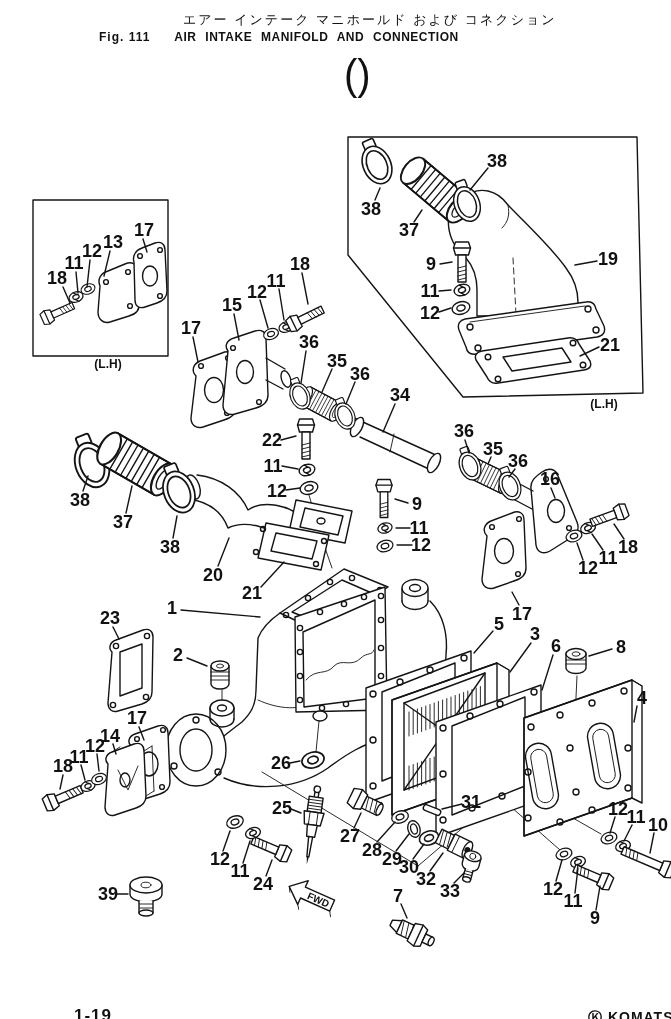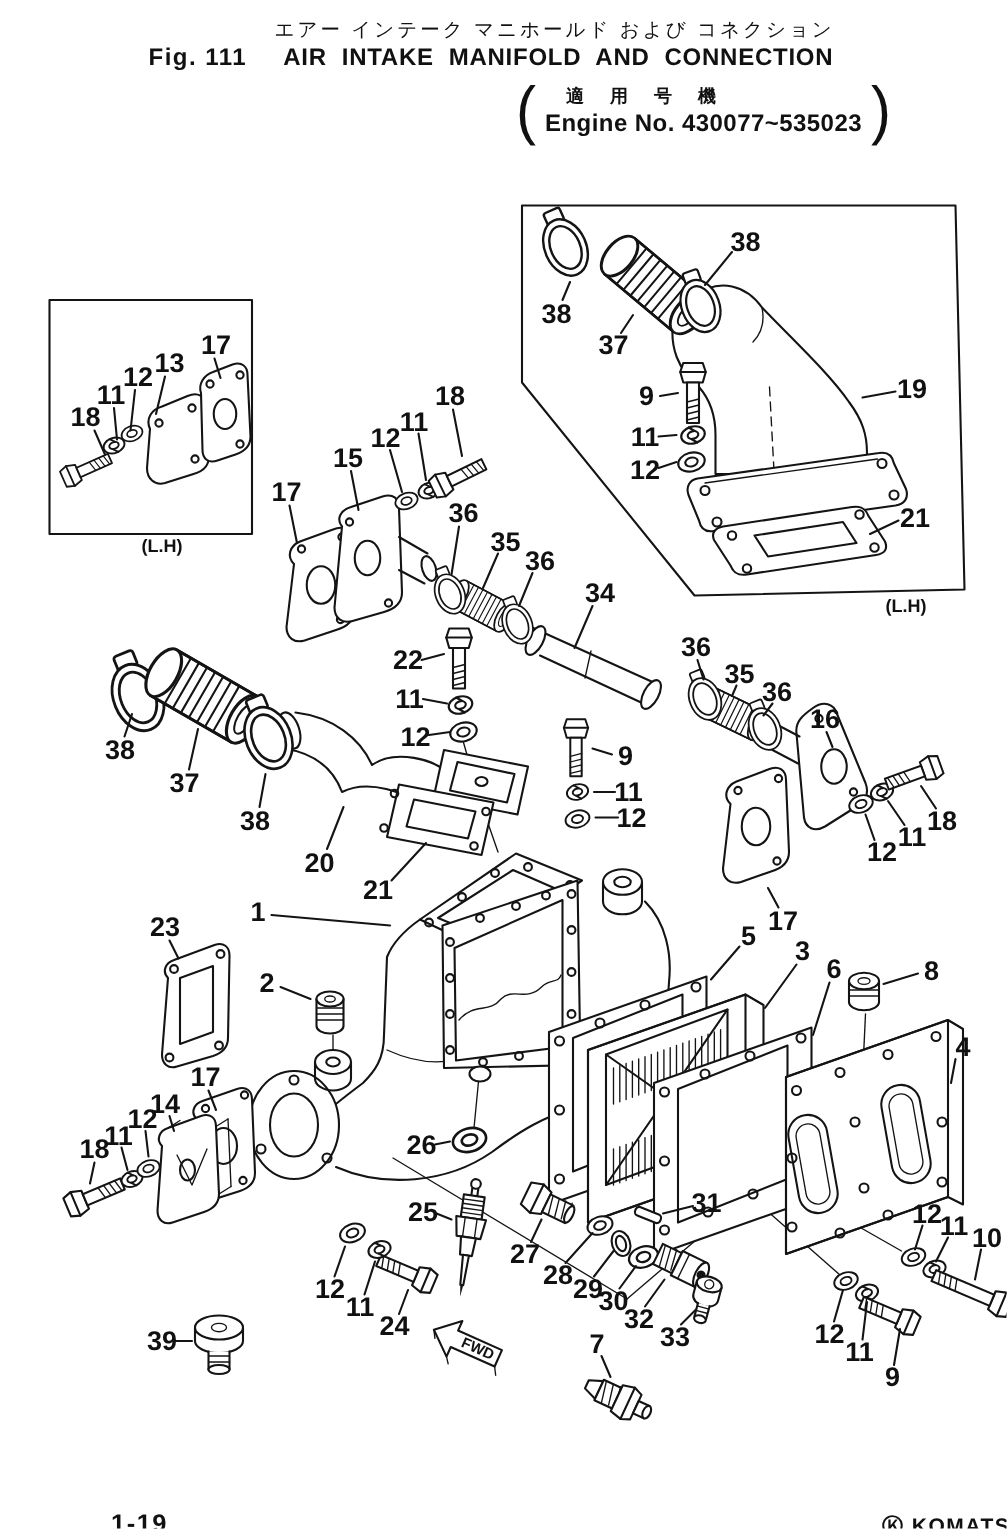--- a/index.html
+++ b/index.html
@@ -1,21 +1,21 @@
 <!DOCTYPE html>
 <html><head>
 <meta charset="utf-8">
 <style>
   *{margin:0;padding:0;box-sizing:border-box}
   html,body{width:671px;height:1019px}
   body{position:relative;overflow:hidden;background:#fff;color:#111;
        font-family:"Liberation Sans",sans-serif;}
   header{position:absolute;left:0;top:0;width:671px;z-index:2}
   .jp-title{position:absolute;left:183px;top:11px;font-size:13px;font-weight:normal;letter-spacing:2px;white-space:nowrap}
-  .en-row{position:absolute;left:99px;top:30px;font-size:16px;font-weight:bold;white-space:nowrap}
+  .en-row{position:absolute;left:99px;top:30px;font-size:12px;font-weight:bold;white-space:nowrap}
   .en-row .fig{margin-right:24px;letter-spacing:1px}
   .en-row .ttl{letter-spacing:.5px;word-spacing:5px}
   .engine-note{position:absolute;left:344px;top:52px;display:flex;align-items:center}
   .engine-note .paren{font-size:40px;font-weight:400;line-height:44px;transform:scaleY(1.08)}
   .engine-note .lines{display:flex;flex-direction:column;margin:0 6px}
   .engine-note .ejp{font-size:12px;font-weight:bold;letter-spacing:7px;margin-left:14px;white-space:nowrap}
   .engine-note .een{font-size:16px;font-weight:bold;margin-top:1px;white-space:nowrap;letter-spacing:.3px}
   footer{position:absolute;left:0;top:0;width:671px;z-index:2}
   .page-num{position:absolute;left:74px;top:1006px;font-size:17px;font-weight:bold;letter-spacing:1px}
   .brand{position:absolute;left:588px;top:1009px;font-size:14px;font-weight:bold;letter-spacing:1px;white-space:nowrap}
@@ -34,24 +34,20 @@
 </head>
 <body>
 
 <header>
   <div class="jp-title">エアー インテーク マニホールド および コネクション</div>
   <div class="en-row">
     <span class="fig">Fig. 111</span><span class="ttl">AIR INTAKE MANIFOLD AND CONNECTION</span>
   </div>
   <div class="engine-note">
     <span class="paren">(</span>
-    <span class="lines">
-      <span class="ejp">適 用 号 機</span>
-      <span class="een">Engine No. 430077~535023</span>
-    </span>
     <span class="paren">)</span>
   </div>
 </header>
 
 <svg id="diagram" width="671" height="1019" viewBox="0 0 671 1019" xmlns="http://www.w3.org/2000/svg">
   <defs>
     <g id="bolt">
       <path class="fill" d="M-10,-6.5 L-4,-8.5 L3,-6.5 L3,6.5 L-4,8.5 L-10,6.5 Z"></path>
       <line x1="-4" y1="-8.5" x2="-4" y2="8.5"></line>
       <rect class="fill" x="3" y="-4" width="27" height="8"></rect>

